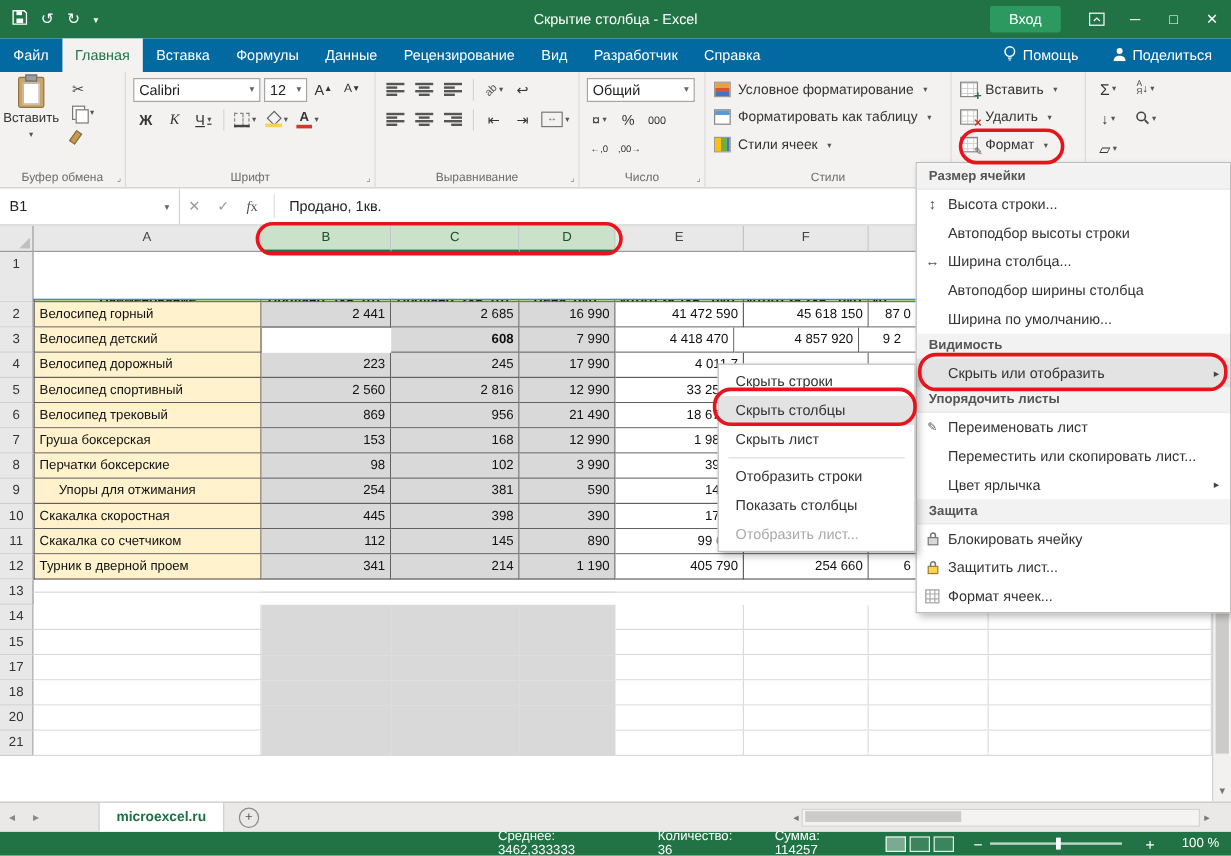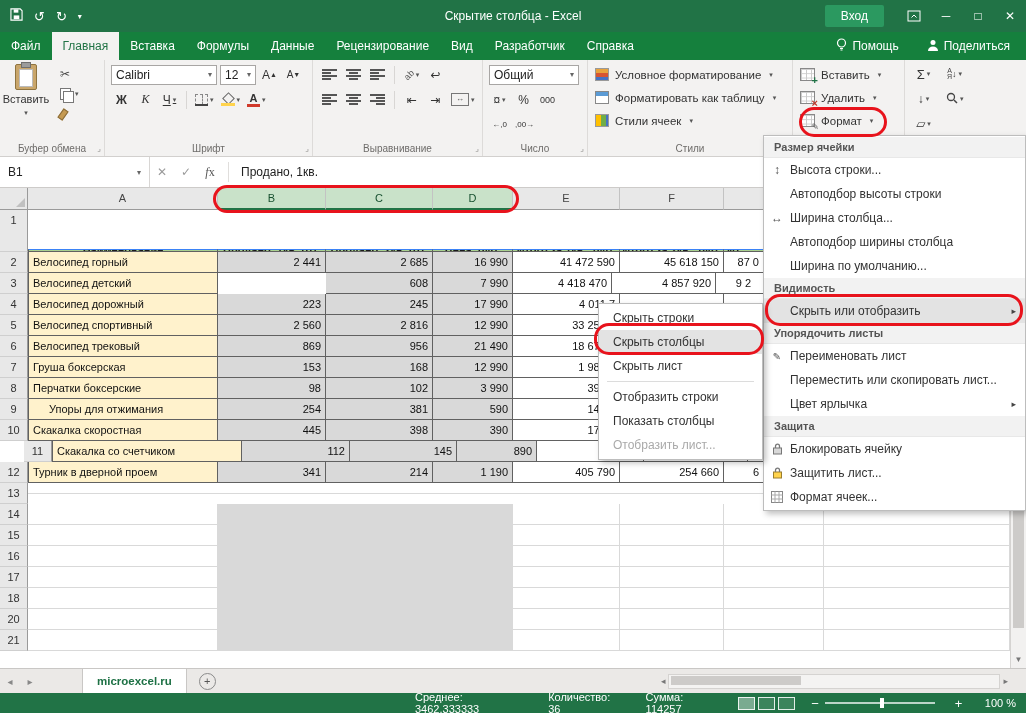--- a/index.html
+++ b/index.html
@@ -10,21 +10,21 @@
   .titlebar{position:absolute;top:0;left:0;width:100%;height:32px;background:#217346;color:#fff;}
   .qat{position:absolute;left:10px;top:0;height:32px;display:flex;align-items:center;gap:11px;font-size:13px;}
   .qat span{color:#fff;}
   .tb-title{position:absolute;left:0;right:0;top:0;height:32px;line-height:32px;text-align:center;
     font-size:12px;color:#fff;pointer-events:none;}
   .tb-right{position:absolute;right:0;top:0;height:32px;display:flex;align-items:center;}
   .signin{background:#2b9960;color:#fff;font-size:12px;padding:4px 16px;border-radius:2px;margin-right:14px;}
   .winbtn{width:32px;height:32px;display:flex;align-items:center;justify-content:center;font-size:12px;color:#fff;}
 
   
-  .tabrow{position:absolute;top:32px;left:0;width:100%;height:28px;background:#15803d;display:flex;color:#fff;font-size:12px;}
+  .tabrow{position:absolute;top:32px;left:0;width:100%;height:28px;background:#0369a1;display:flex;color:#fff;font-size:12px;}
   .tabs-left{display:flex;align-items:stretch;}
   .rtab{padding:7px 11px 0 11px;white-space:nowrap;}
   .rtab.active{background:#f3f2f1;color:#217346;}
   .tabs-right{margin-left:auto;display:flex;align-items:center;gap:28px;padding-right:16px;}
   .helpitem{display:flex;align-items:center;gap:5px;}
 
   
   .ribbon{position:absolute;top:60px;left:0;width:100%;height:97px;background:#f3f2f1;
     border-bottom:1px solid #d2d0ce;display:flex;box-sizing:border-box;z-index:2;}
   .rgroup{position:relative;height:100%;border-right:1px solid #dddbd9;box-sizing:border-box;flex:none;}
@@ -473,21 +473,21 @@
           <div class="cell tb num selcell" style="width: 80px;">16 990</div>
           <div class="cell tb num" style="width: 107px;">41 472 590</div>
           <div class="cell tb num" style="width: 104px;">45 618 150</div>
           <div class="cell tb num colG" style="width: 100px;">87 0</div>
           <div class="cell" style="width: 186px;"></div>
         </div>
         <div class="grow" style="height: 21px;">
           <div class="rn">3</div>
           <div class="cell tb tbA cA" style="width: 190px;">Велосипед детский</div>
           <div class="cell tb num selcell" style="width: 108px; margin-top: 35px;">553</div>
-          <div class="cell tb num selcell" style="width: 107px;">608</div>
+          <div class="cell tb num selcell" style="width: 107px; font-weight: bold;">608</div>
           <div class="cell tb num selcell" style="width: 80px;">7 990</div>
           <div class="cell tb num" style="width: 99px;">4 418 470</div>
           <div class="cell tb num" style="width: 104px;">4 857 920</div>
           <div class="cell tb num colG" style="width: 100px;">9 2</div>
           <div class="cell" style="width: 186px;"></div>
         </div>
         <div class="grow" style="height: 21px;">
           <div class="rn">4</div>
           <div class="cell tb tbA cA" style="width: 190px;">Велосипед дорожный</div>
           <div class="cell tb num selcell" style="width: 108px;">223</div>
@@ -557,21 +557,21 @@
           <div class="rn">10</div>
           <div class="cell tb tbA cA" style="width: 190px;">Скакалка скоростная</div>
           <div class="cell tb num selcell" style="width: 108px;">445</div>
           <div class="cell tb num selcell" style="width: 107px;">398</div>
           <div class="cell tb num selcell" style="width: 80px;">390</div>
           <div class="cell tb num" style="width: 107px;">173 5</div>
           <div class="cell tb num" style="width: 104px;"></div>
           <div class="cell tb num colG" style="width: 100px;"></div>
           <div class="cell" style="width: 186px;"></div>
         </div>
-        <div class="grow" style="height: 21px; padding-left: 24px;">
+        <div class="grow" style="height: 21px;">
           <div class="rn">11</div>
           <div class="cell tb tbA cA" style="width: 190px;">Скакалка со счетчиком</div>
           <div class="cell tb num selcell" style="width: 108px;">112</div>
           <div class="cell tb num selcell" style="width: 107px;">145</div>
           <div class="cell tb num selcell" style="width: 80px;">890</div>
           <div class="cell tb num" style="width: 107px;">99 680</div>
           <div class="cell tb num" style="width: 104px;">129 050</div>
           <div class="cell tb num colG" style="width: 100px;">2</div>
           <div class="cell" style="width: 186px;"></div>
         </div>
@@ -603,31 +603,20 @@
           <div class="cell selcell" style="width: 108px;"></div>
           <div class="cell selcell" style="width: 107px;"></div>
           <div class="cell selcell" style="width: 80px;"></div>
           <div class="cell" style="width: 107px;"></div>
           <div class="cell" style="width: 104px;"></div>
           <div class="cell colG" style="width: 100px;"></div>
           <div class="cell" style="width: 186px;"></div>
         </div>
         <div class="grow" style="height: 21px;">
           <div class="rn">15</div>
-          <div class="cell" style="width: 190px;"></div>
-          <div class="cell selcell" style="width: 108px;"></div>
-          <div class="cell selcell" style="width: 107px;"></div>
-          <div class="cell selcell" style="width: 80px;"></div>
-          <div class="cell" style="width: 107px;"></div>
-          <div class="cell" style="width: 104px;"></div>
-          <div class="cell colG" style="width: 100px;"></div>
-          <div class="cell" style="width: 186px;"></div>
-        </div>
-        <div class="grow" style="height: 21px;">
-          <div class="rn">16</div>
           <div class="cell" style="width: 190px;"></div>
           <div class="cell selcell" style="width: 108px;"></div>
           <div class="cell selcell" style="width: 107px;"></div>
           <div class="cell selcell" style="width: 80px;"></div>
           <div class="cell" style="width: 107px;"></div>
           <div class="cell" style="width: 104px;"></div>
           <div class="cell colG" style="width: 100px;"></div>
           <div class="cell" style="width: 186px;"></div>
         </div>
         <div class="grow" style="height: 21px;">

